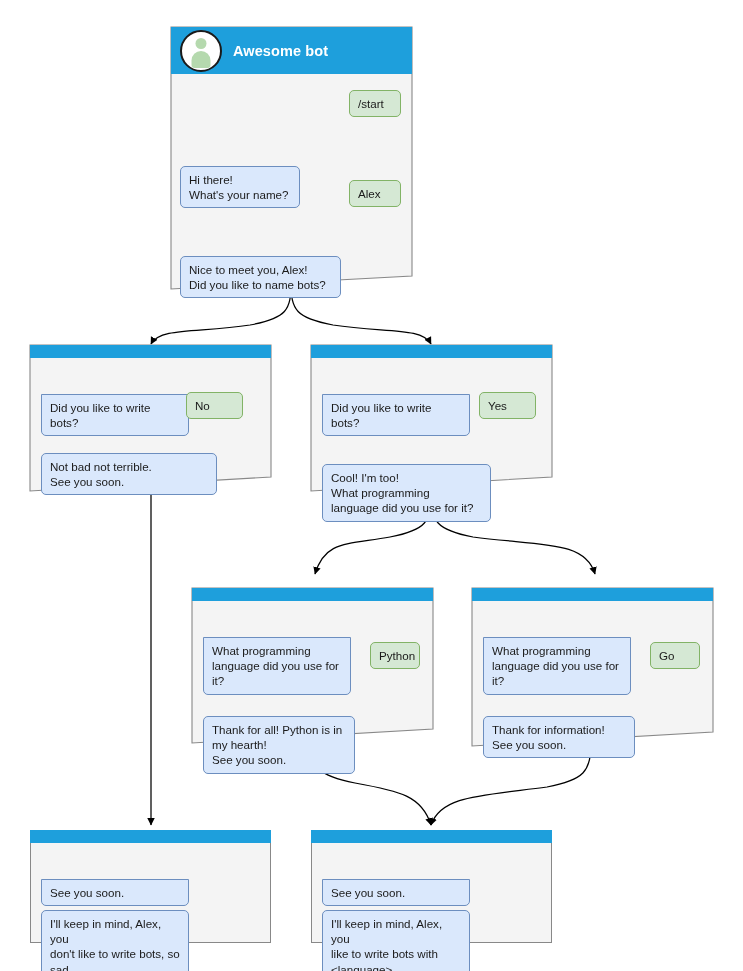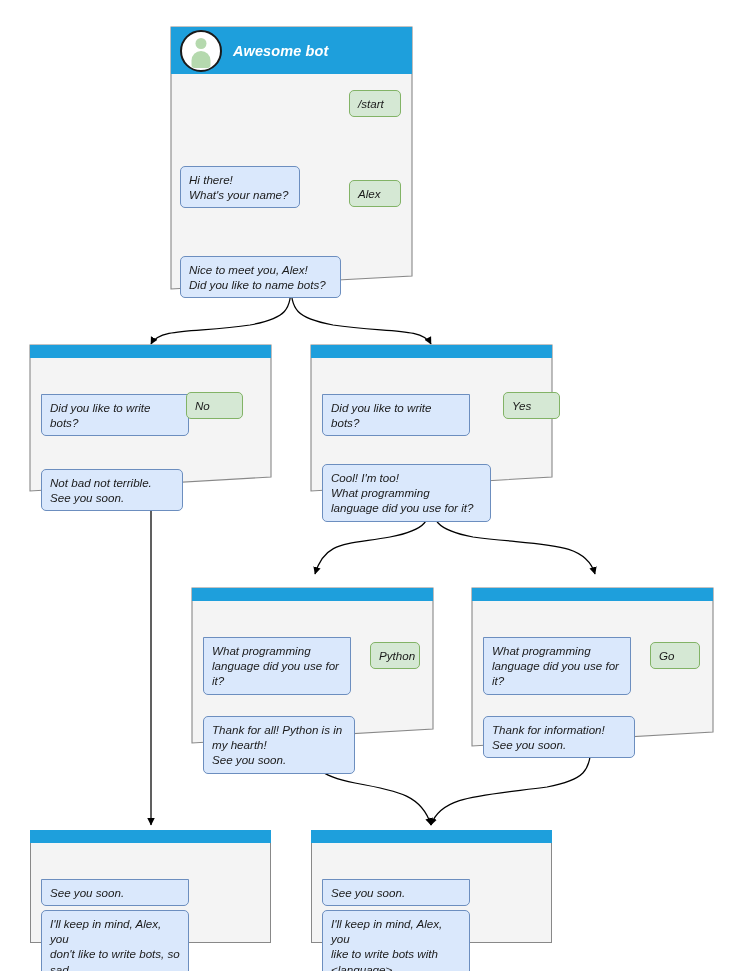--- a/index.html
+++ b/index.html
@@ -14,21 +14,20 @@
     overflow: hidden;
     font-family: "Liberation Sans", sans-serif;
     -webkit-font-smoothing: antialiased;
   }
 
   #canvas {
     position: absolute;
     inset: 0;
     width: 743px;
     height: 971px;
-    font-style: italic;
   }
 
   
   #edges {
     position: absolute;
     left: 0; top: 0;
     width: 743px;
     height: 971px;
     overflow: visible;
     pointer-events: none;
@@ -190,33 +189,33 @@
   </div>
 
   <div class="card skew-bottom" style="left:30px; top:345px; width:241px; height:146px;">
     <svg class="card-outline" viewBox="0 0 241 146" preserveAspectRatio="none">
       <polygon points="0,0 241,0 241,132 0,146" fill="#f4f4f4" stroke="#888888" stroke-width="1.1"></polygon>
     </svg>
     <div class="card-header"></div>
     <div class="bubbles">
       <div class="bubble bot clipped-top" style="left:11px; top:13px; width:148px;">Did you like to write bots?</div>
       <div class="bubble user" style="left:156px; top:47px; width:57px;">No</div>
-      <div class="bubble bot" style="left:11px; top:88px; width:142px;">Not bad not terrible.
+      <div class="bubble bot" style="left:11px; top:72px; width:176px;">Not bad not terrible.
 See you soon.</div>
     </div>
   </div>
 
   <div class="card skew-bottom" style="left:311px; top:345px; width:241px; height:146px;">
     <svg class="card-outline" viewBox="0 0 241 146" preserveAspectRatio="none">
       <polygon points="0,0 241,0 241,132 0,146" fill="#f4f4f4" stroke="#888888" stroke-width="1.1"></polygon>
     </svg>
     <div class="card-header"></div>
     <div class="bubbles">
       <div class="bubble bot clipped-top" style="left:11px; top:13px; width:148px;">Did you like to write bots?</div>
-      <div class="bubble user" style="left:168px; top:47px; width:57px;margin-left:24px;">Yes</div>
+      <div class="bubble user" style="left:168px; top:47px; width:57px;">Yes</div>
       <div class="bubble bot" style="left:11px; top:83px; width:169px;">Cool! I'm too!
 What programming
 language did you use for it?</div>
     </div>
   </div>
 
   <div class="card skew-bottom" style="left:192px; top:588px; width:241px; height:155px;">
     <svg class="card-outline" viewBox="0 0 241 155" preserveAspectRatio="none">
       <polygon points="0,0 241,0 241,141 0,155" fill="#f4f4f4" stroke="#888888" stroke-width="1.1"></polygon>
     </svg>

